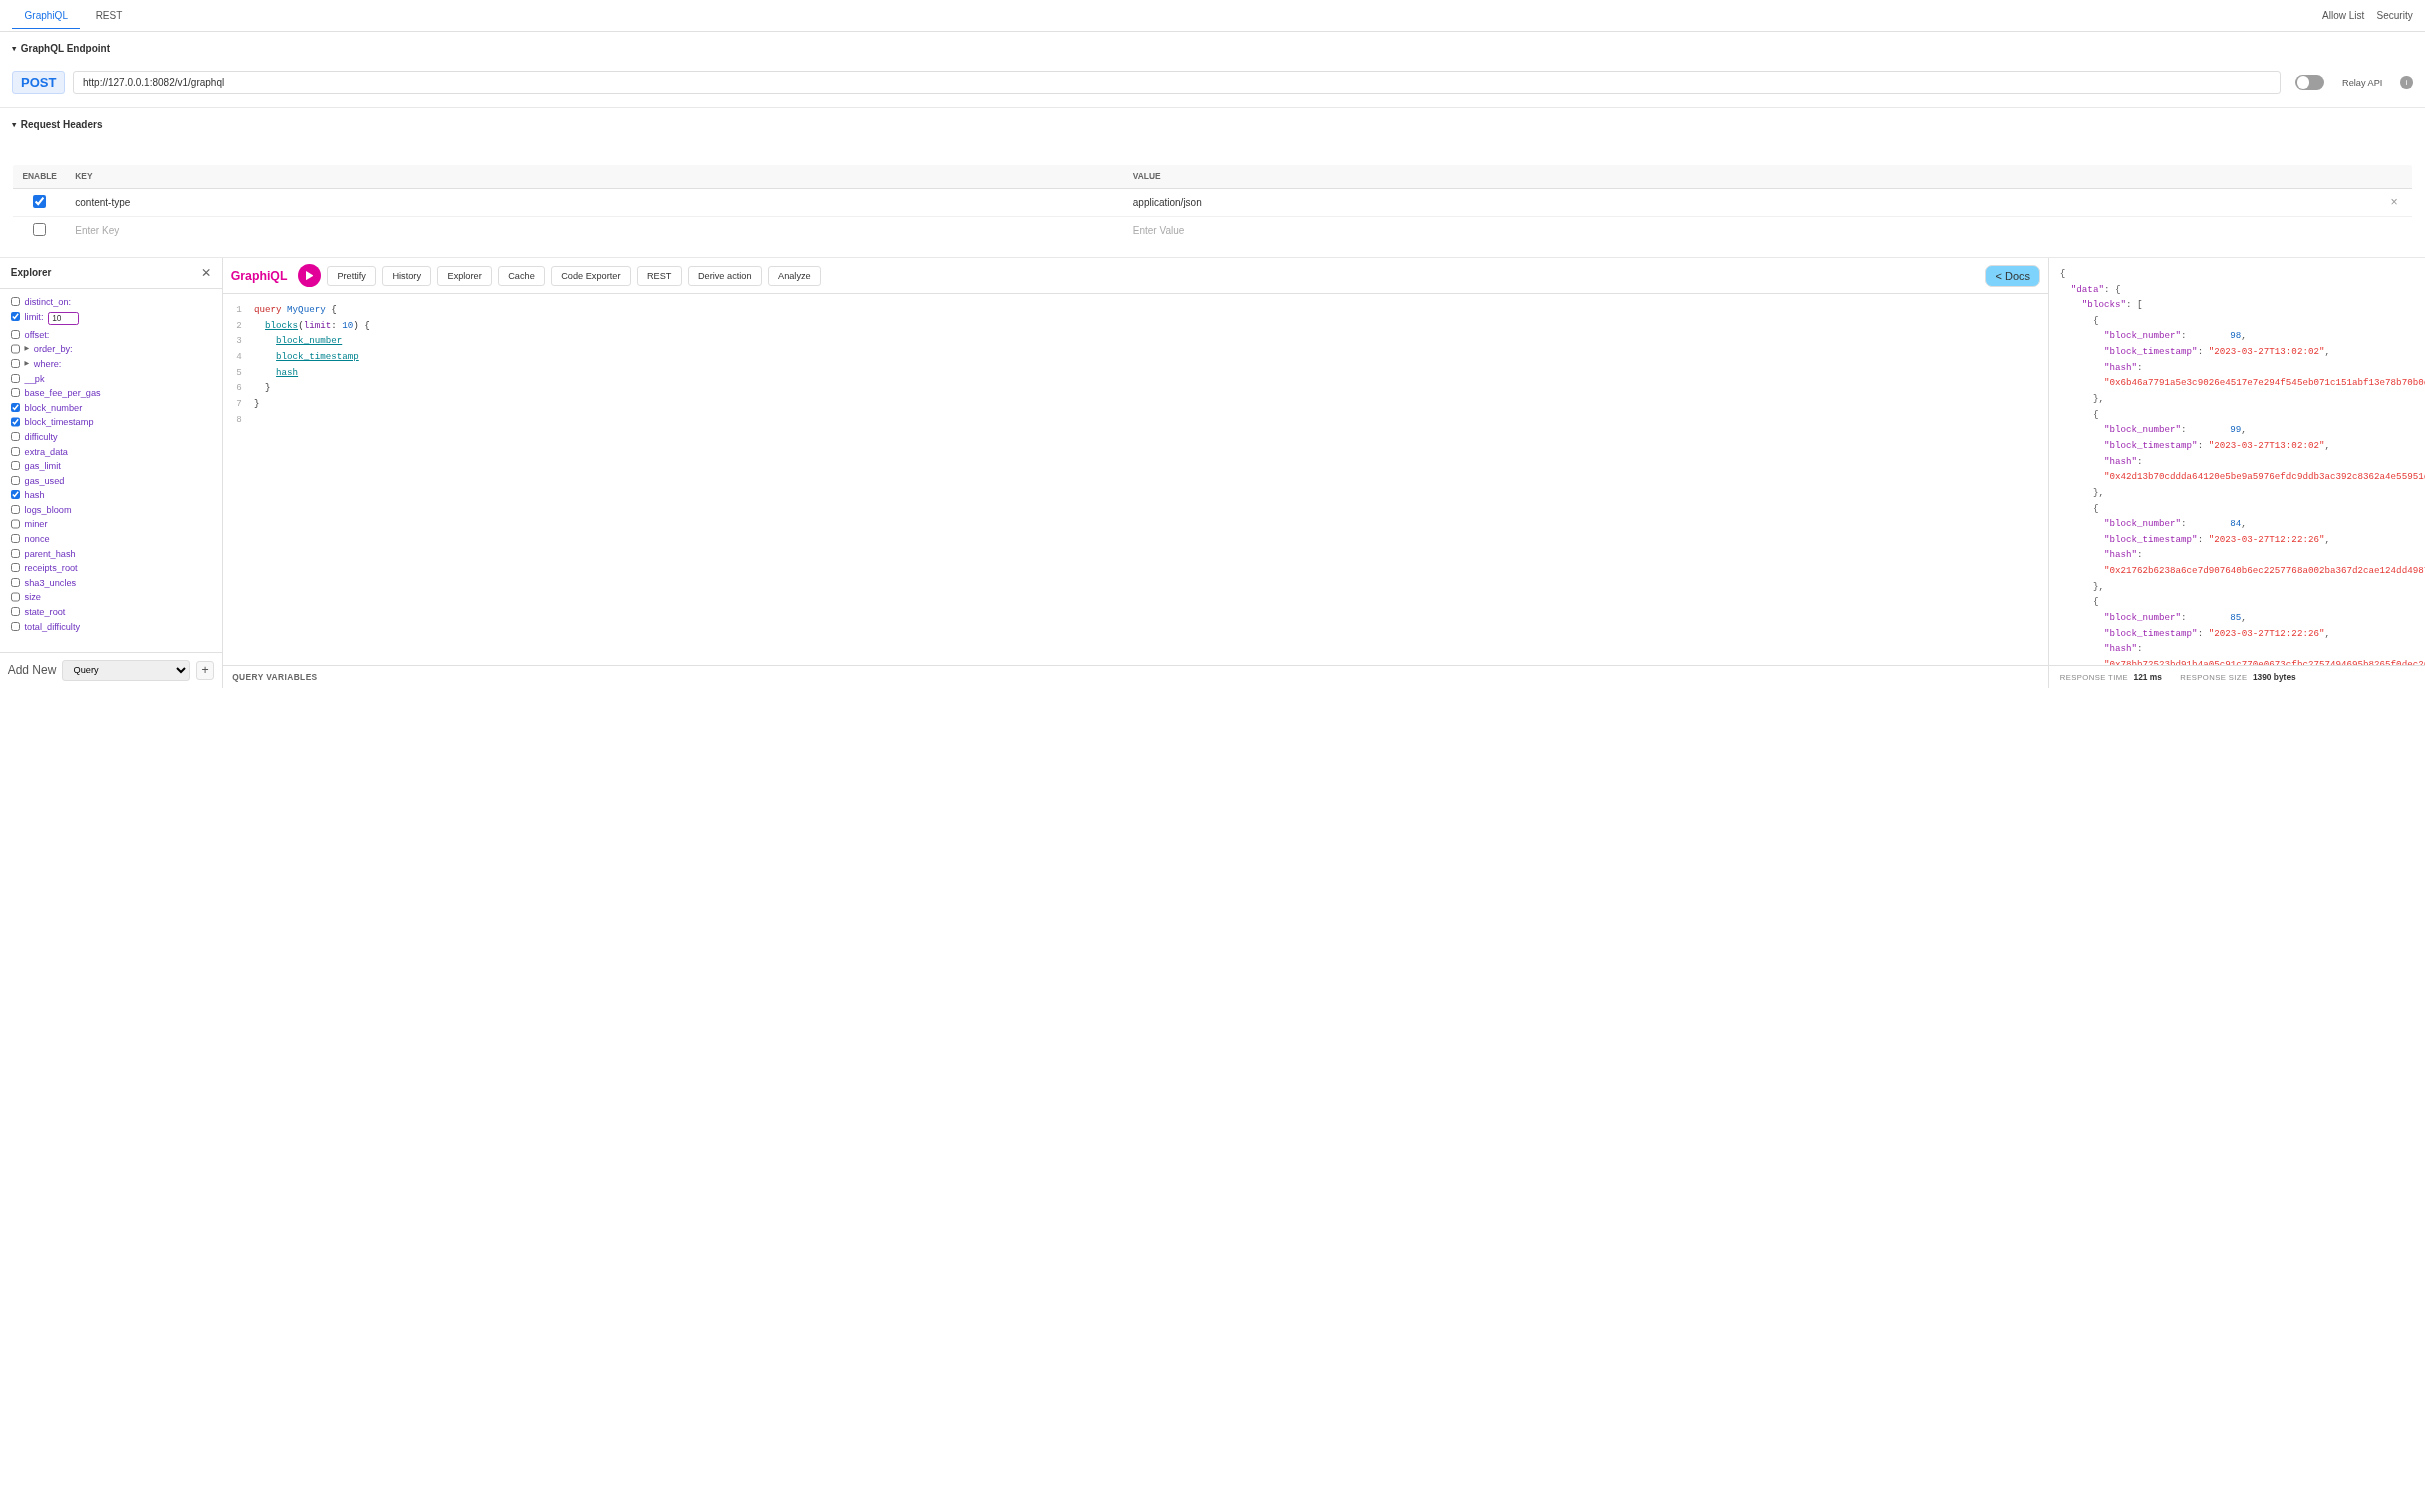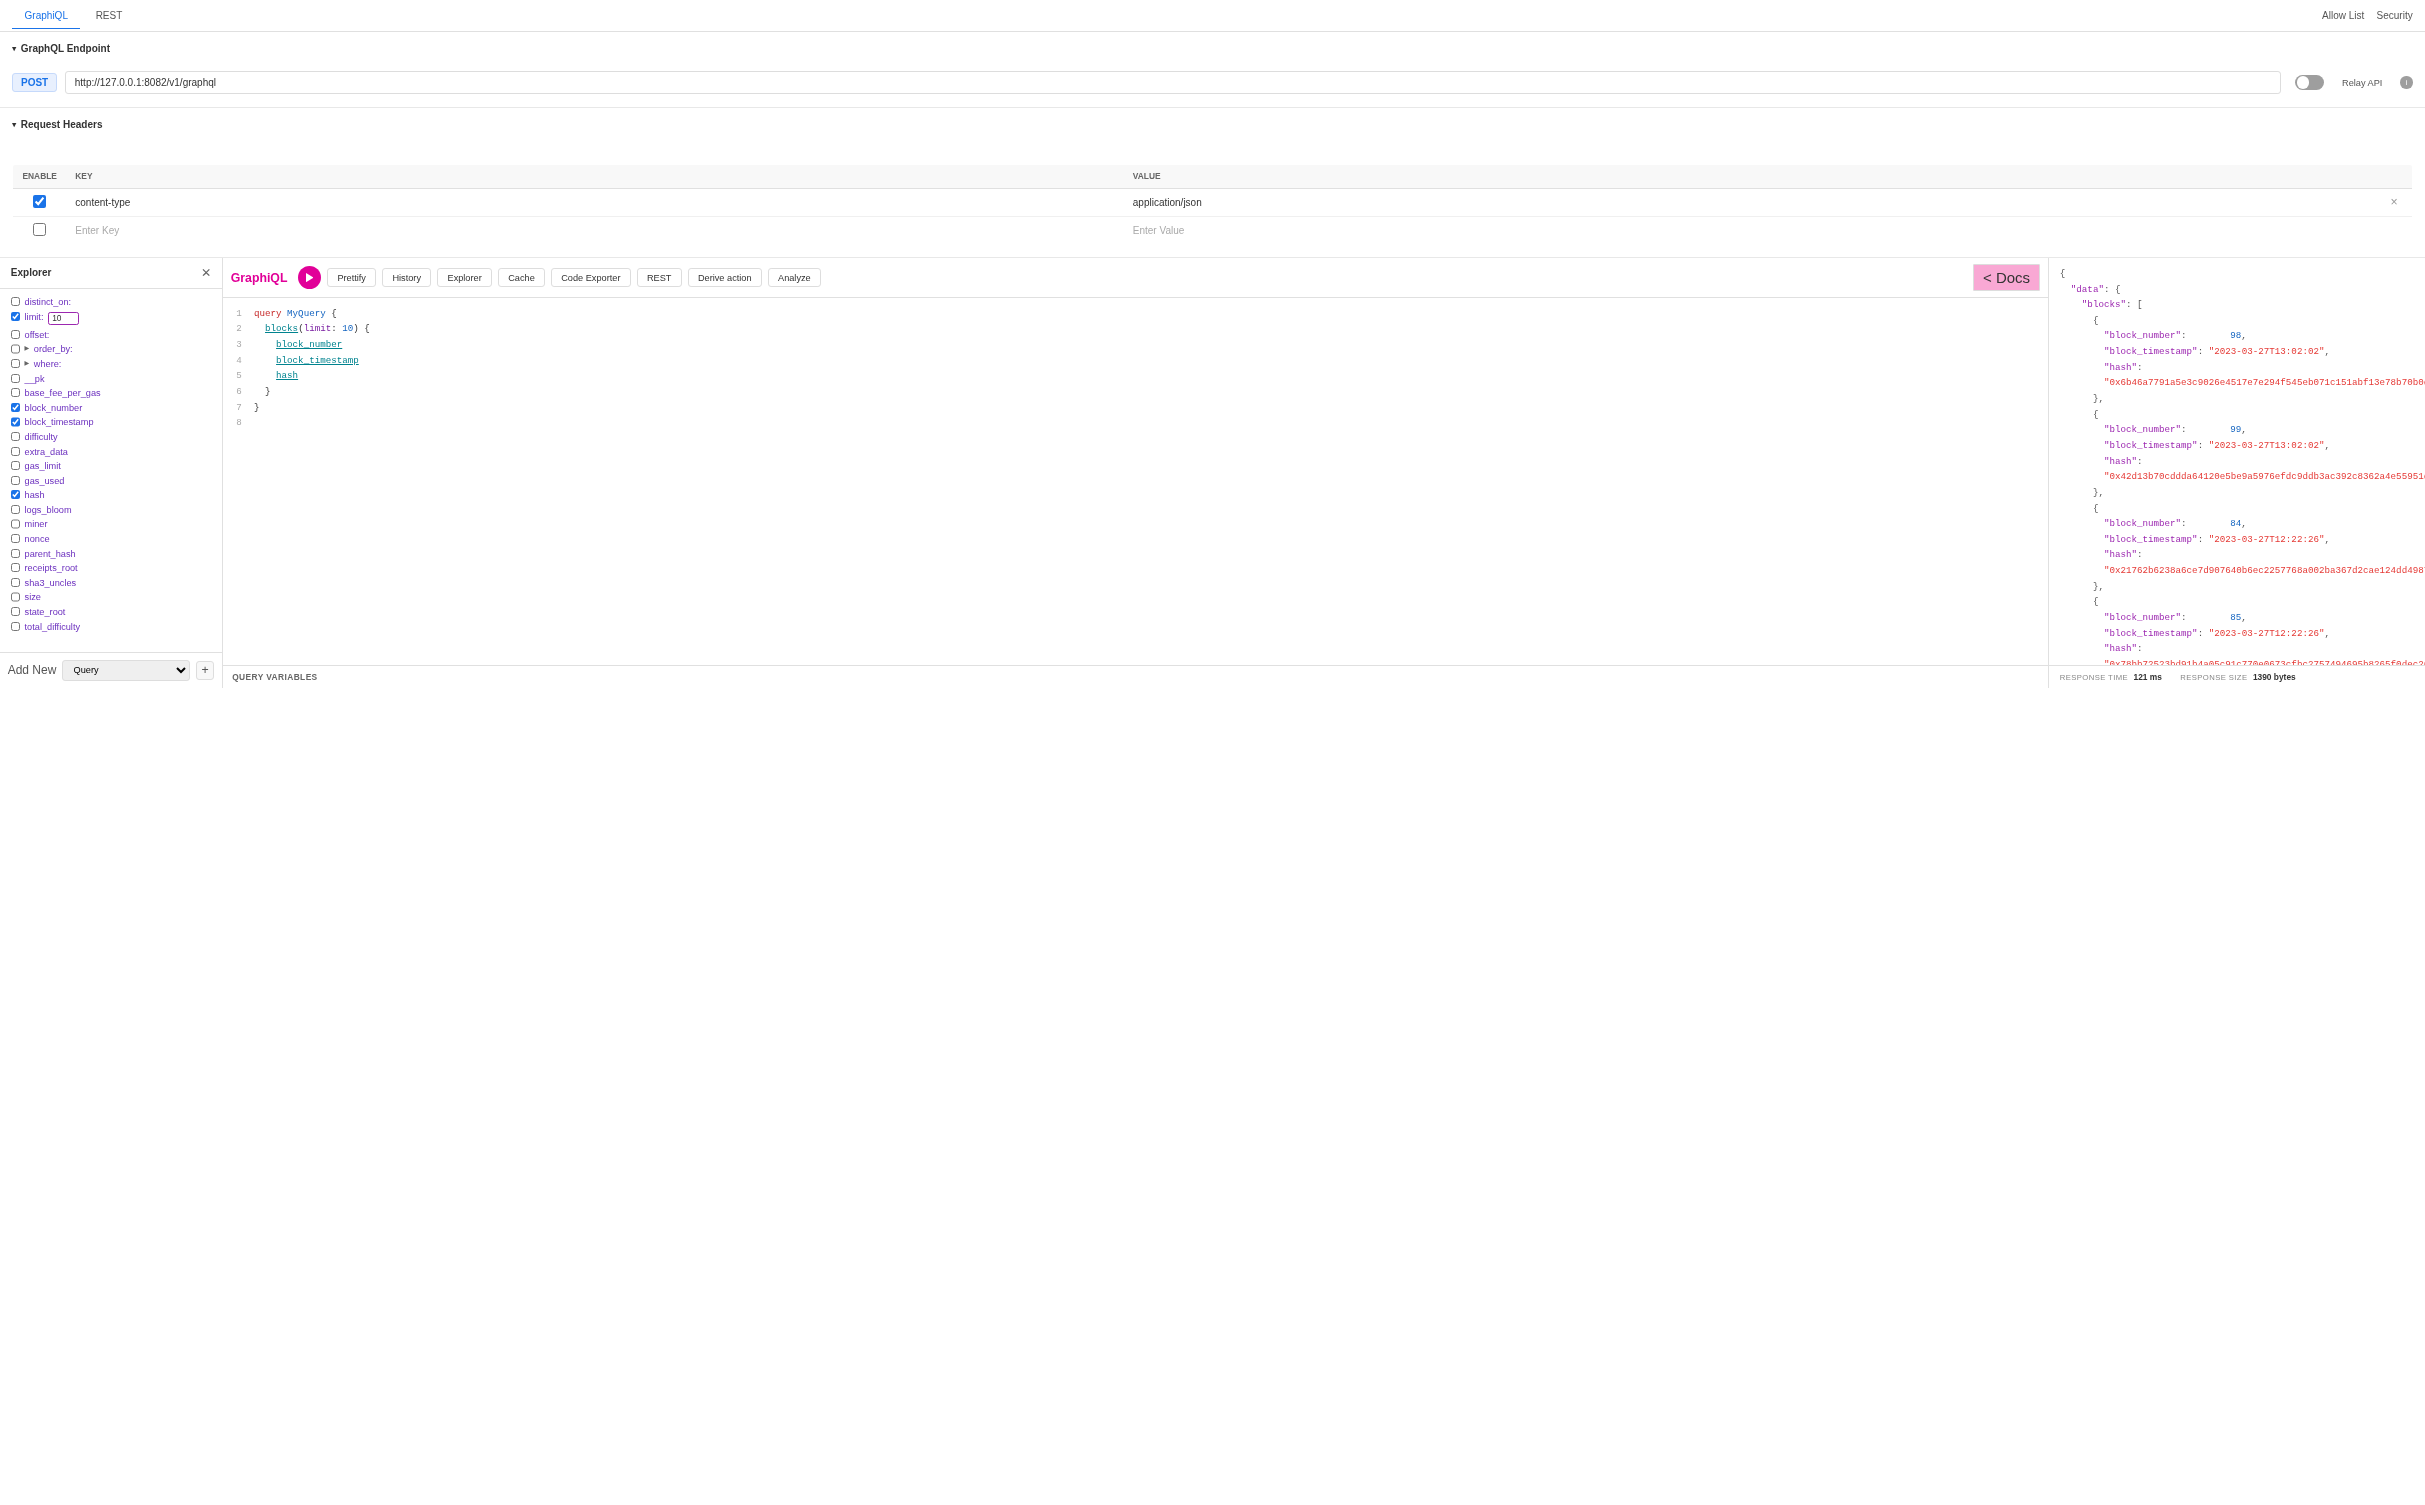--- a/index.html
+++ b/index.html
@@ -26,21 +26,21 @@
       display: flex; align-items: center; padding: 10.8px 12.3px;
       font-size: 10px; font-weight: 600; cursor: pointer; gap: 4.6px;
     }
     .section-header .chevron { font-size: 7.7px; }
 
     
     .endpoint-row {
       display: flex; align-items: center; gap: 7.7px; padding: 6.1px 12.3px 12.3px;
     }
     .method-badge {
-      background: #e8f0fe; color: #1a73e8; font-size: 10px; font-weight: 700;
+      background: #e8f0fe; color: #1a73e8; font-size: 13px; font-weight: 700;
       padding: 3.1px 7.7px; border-radius: 3.1px; border: 0.8px solid #c5d9fb;
     }
     .url-input {
       flex: 1; border: 0.8px solid #ddd; border-radius: 3.1px; padding: 5.4px 9.2px;
       font-size: 10px; color: #333; outline: none;
     }
     .relay-toggle-row {
       display: flex; align-items: center; gap: 18px; margin-left: 6.1px;
     }
     .toggle-track {
@@ -125,22 +125,22 @@
       width: 23px; height: 23px; border-radius: 50%; background: #e10098;
       border: none; cursor: pointer; display: flex; align-items: center; justify-content: center;
     }
     .run-btn svg { fill: #fff; }
     .toolbar-btn {
       padding: 3.8px 9.2px; border: 0.8px solid #ddd; border-radius: 3.1px; background: #fff;
       font-size: 9.2px; color: #333; cursor: pointer; white-space: nowrap;
     }
     .spacer { flex: 1; }
     .docs-btn {
-      padding: 3.8px 9.2px; border: 0.8px solid #ddd; border-radius: 1px; background: #f9a8d4;
-      font-size: 15px; color: #333; cursor: pointer; display: flex; align-items: center; gap: 3.1px;
+      padding: 3.8px 9.2px; border: 0.8px solid #ddd; border-radius: 7px; background: #7dd3fc;
+      font-size: 11px; color: #333; cursor: pointer; display: flex; align-items: center; gap: 3.1px;
     }
 
     
     .code-editor {
       flex: 1; background: #fff; overflow: auto; padding: 7.7px 0;
       font-family: 'Courier New', monospace; font-size: 9.2px; line-height: 1.7;
     }
     .code-line { display: flex; gap: 0; }
     .line-num { width: 31px; text-align: right; color: #aaa; padding-right: 12.3px; user-select: none; font-size: 9.2px; }
     .line-content { flex: 1; white-space: pre; }

